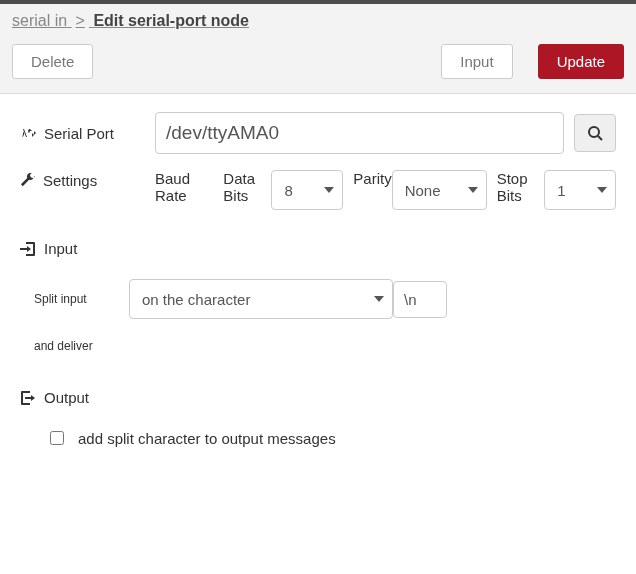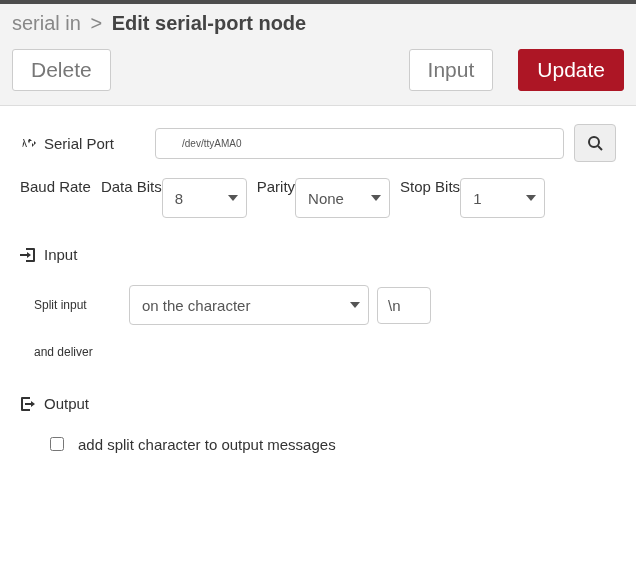--- a/index.html
+++ b/index.html
@@ -15,37 +15,38 @@
     height: 4px;
     background: #4d4d4d;
   }
   .header {
     background: #f3f3f3;
     border-bottom: 1px solid #ddd;
     padding: 0;
   }
   .breadcrumb {
     padding: 8px 12px 6px 12px;
-    font-size: 20px;
+    font-size: 16px;
     color: #888;
+    text-decoration: underline;
   }
   .breadcrumb .chev { color: #888; margin: 0 4px; }
   .breadcrumb .current { font-weight: bold; color: #444; }
   .button-row {
     display: flex;
     padding: 8px 12px 14px 12px;
     align-items: center;
   }
   .spacer { flex: 1; }
   .btn {
     border: 1px solid #ccc;
     background: #fff;
     color: #777;
     padding: 8px 18px;
-    font-size: 21px;
+    font-size: 15px;
     border-radius: 3px;
     cursor: pointer;
   }
   .btn + .btn { margin-left: 25px; }
   .btn-primary {
     background: #ad1625;
     border-color: #ad1625;
     color: #fff;
   }
   .form {
@@ -63,22 +64,22 @@
     align-items: center;
     color: #333;
     font-size: 15px;
     flex-shrink: 0;
   }
   .label svg, .label .ico { margin-right: 8px; flex-shrink: 0; }
   .input-text {
     flex: 1;
     border: 1px solid #ccc;
     border-radius: 4px;
-    padding: 9px 26px;
-    font-size: 10px;
+    padding: 9px 10px;
+    font-size: 19px;
     color: #555;
     background:#fff;
   }
   .search-btn {
     margin-left: 10px;
     border: 1px solid #ccc;
     background: #efefef;
     border-radius: 4px;
     width: 42px;
     height: 38px;
@@ -136,21 +137,21 @@
     align-items: center;
     margin-bottom: 20px;
     padding-left: 14px;
   }
   .sub-label {
     width: 95px;
     font-size: 12px;
     color: #333;
     flex-shrink: 0;
   }
-  .w-split { width: 240px; margin-right: 8px; }
+  .w-split { width: 264px; margin-right: 0; }
   .w-deliver { width: 185px; }
   .small-input {
     border: 1px solid #ccc;
     border-radius: 4px;
     padding: 9px 10px;
     font-size: 15px;
     color: #555;
     width: 54px;
     background:#fff;
   }
@@ -195,20 +196,26 @@
     <input class="input-text" value="/dev/ttyAMA0" style="">
     <div class="search-btn">
       <svg width="16" height="16" viewBox="0 0 16 16" fill="none" stroke="#333" stroke-width="2">
           <circle cx="7" cy="7" r="5"></circle>
           <line x1="11" y1="11" x2="15" y2="15"></line>
         </svg>
     </div>
   </div>
 
   <div class="row top">
+    <div class="label" style="padding-top:2px;">
+      <svg width="15" height="15" viewBox="0 0 16 16" fill="#333">
+          <path d="M15 3.5a4 4 0 0 1-5.3 3.8L3 14l-2-2 6.7-6.7A4 4 0 0 1 12.5 0l-2 2 1 2.5 2.5 1 2-2z"></path>
+        </svg>
+      <span>Settings</span>
+    </div>
     <div class="settings-grid">
       <div class="setting-col">
         <div class="hdr">Baud Rate</div>
       </div>
       <div class="setting-col">
         <div class="hdr">Data Bits</div>
         <div class="select w-small">
           <span>8</span>
           <div class="caret"></div>
         </div>

